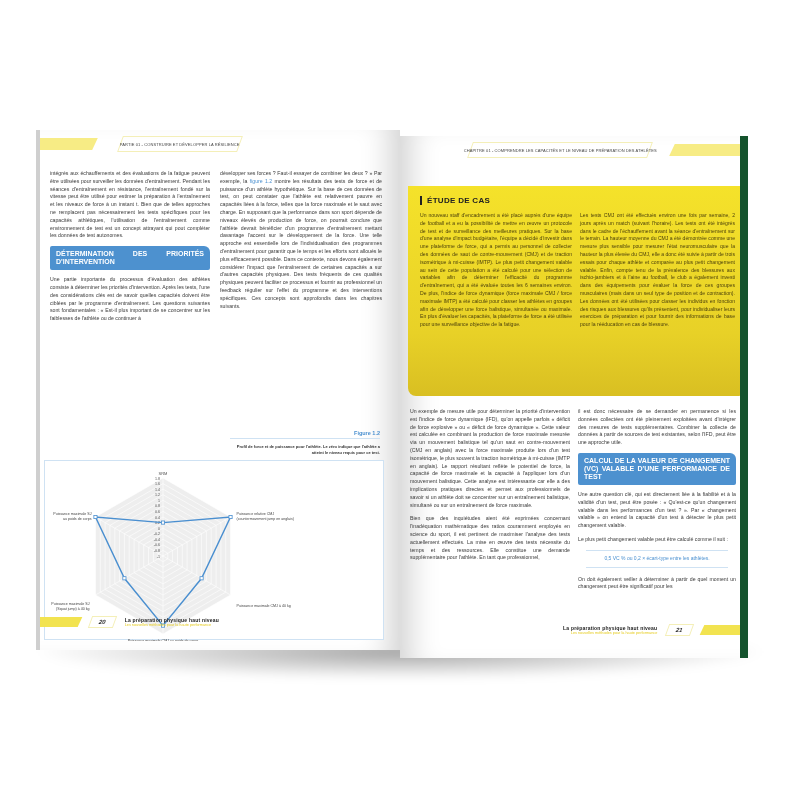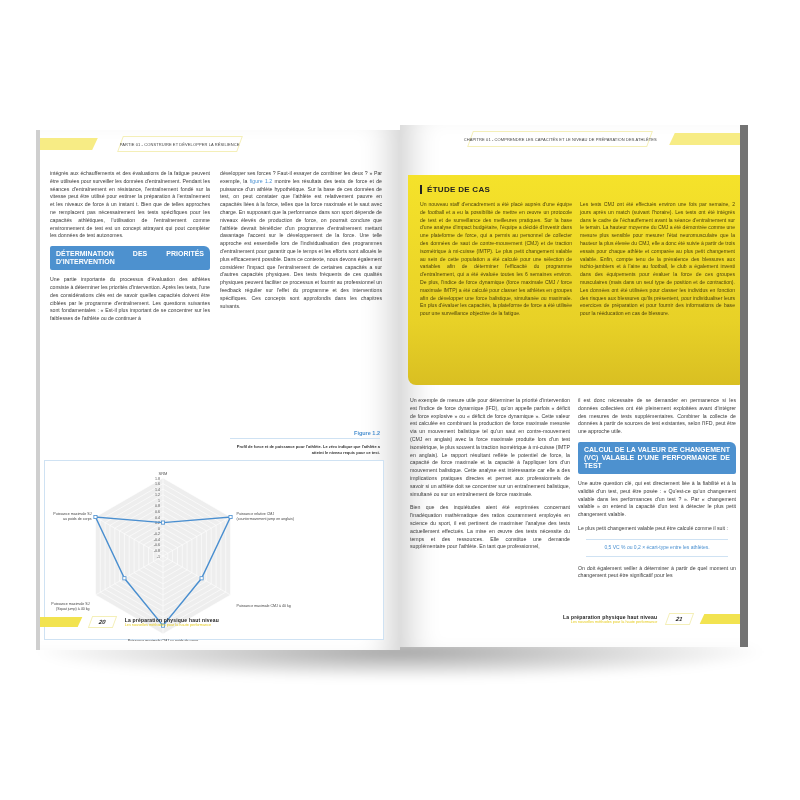--- a/index.html
+++ b/index.html
@@ -6,22 +6,22 @@
   html, body { width: 800px; height: 800px; overflow: hidden; background: #ffffff; }
   body { font-family: "Liberation Sans", sans-serif; color: #333; position: relative; }
 
   .book { position: absolute; left: 0; top: 0; width: 800px; height: 800px; }
   .book-shadow { position: absolute; left: 30px; top: 640px; width: 740px; height: 40px;
     background: radial-gradient(ellipse at 50% 30%, rgba(0,0,0,0.35), rgba(0,0,0,0) 70%); filter: blur(4px); }
 
   .page { position: absolute; background: #fff; overflow: hidden; }
   .page-left { left: 36px; top: 130px; width: 364px; height: 520px;
     box-shadow: inset -30px 0 30px -20px rgba(0,0,0,0.18); border-left: 4px solid #cfcfcf; }
-  .page-right { left: 400px; top: 125px; width: 348px; height: 522px;
-    box-shadow: inset 30px 0 30px -20px rgba(0,0,0,0.18); border-right: 8px solid #737373; }
+  .page-right { left: 400px; top: 136px; width: 348px; height: 522px;
+    box-shadow: inset 30px 0 30px -20px rgba(0,0,0,0.18); border-right: 8px solid #14532d; }
 
   .hdr { position: absolute; top: 6px; height: 16px; font-size: 4px; letter-spacing: .1px; color: #444;
     display: flex; align-items: center; justify-content: center; text-transform: uppercase; }
   .hdr-left { left: 80px; width: 120px; border: 1px solid #f4efb8; transform: skewX(-20deg); }
   .hdr-left span, .hdr-right span { transform: skewX(20deg); white-space: nowrap; }
   .hdr-right { left: 70px; width: 180px; border: 1px solid #f4efb8; transform: skewX(-20deg); }
   .hdr-stripe { position: absolute; top: 8px; height: 12px; background: #f7ec85; transform: skewX(-25deg); }
   .hdr-stripe.l { left: -10px; width: 65px; }
   .hdr-stripe.r { left: 272px; width: 80px; }
 

